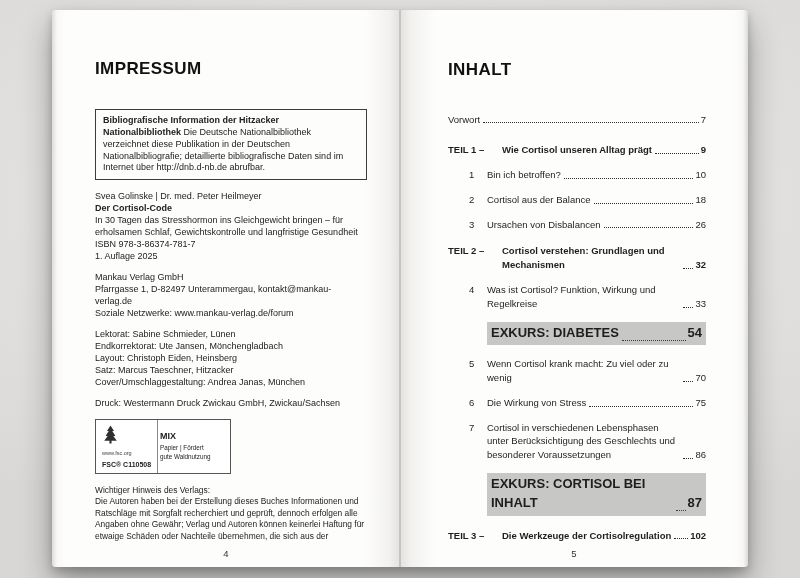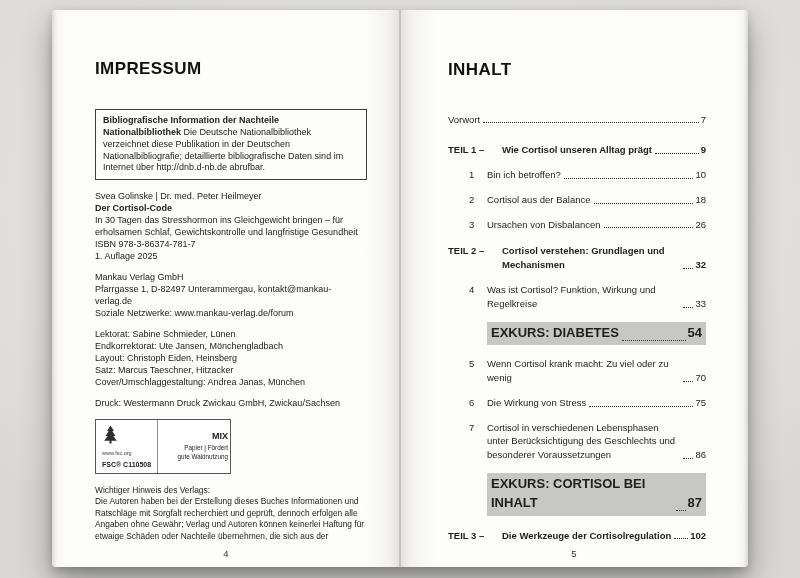--- a/index.html
+++ b/index.html
@@ -57,21 +57,21 @@
   .bold { font-weight:700; }
 
   .fsc-box { display:flex; border:1px solid #555; width:136px; margin:2px 0 11px; background:#fff; }
   .fsc-left {
     width:62px; padding:4px 4px 3px 6px; border-right:1px solid #8a8a8a;
     display:flex; flex-direction:column; align-items:flex-start;
   }
   .fsc-url  { font-size:5.5px; color:#444; margin-top:1px; }
   .fsc-code { font-size:7px; font-weight:700; margin-top:3px; white-space:nowrap; }
   .fsc-right {
-    flex:1; display:flex; flex-direction:column; align-items:flex-end; justify-content:center;
+    flex:1; display:flex; flex-direction:column; align-items:flex-start; justify-content:center;
     padding:3px 2px; text-align:center;
   }
   .fsc-mix   { font-weight:700; font-size:9px; margin-bottom:1px; }
   .fsc-small { font-size:6.3px; line-height:1.35; }
 
   .notice { font-size:8.4px; line-height:1.37; }
 
   .folio {
     position:absolute; left:0; right:0; bottom:8px; text-align:center;
     font-size:9.5px; color:#333;
@@ -106,21 +106,21 @@
 <body>
 
 <div class="scene">
   <div class="book">
 
     <div class="page page-left">
       <div class="content-left">
         <div class="page-heading">IMPRESSUM</div>
 
         <div class="bib-box">
-          <span class="bib-title">Bibliografische Information der Nachteile Nationalbibliothek</span>
+          <span class="bib-title">Bibliografische Information der Hitzacker Nationalbibliothek</span>
           <span>Die Deutsche Nationalbibliothek verzeichnet diese Publikation in der Deutschen Nationalbibliografie; detaillierte bibliografische Daten sind im Internet über http://dnb.d-nb.de abrufbar.</span>
         </div>
 
         <div class="block">
           <span class="line">Svea Golinske | Dr. med. Peter Heilmeyer</span>
           <span class="line bold">Der Cortisol-Code</span>
           <span class="line">In 30 Tagen das Stresshormon ins Gleichgewicht bringen – für erholsamen Schlaf, Gewichtskontrolle und langfristige Gesundheit</span>
           <span class="line">ISBN 978-3-86374-781-7</span>
           <span class="line">1. Auflage 2025</span>
         </div>

